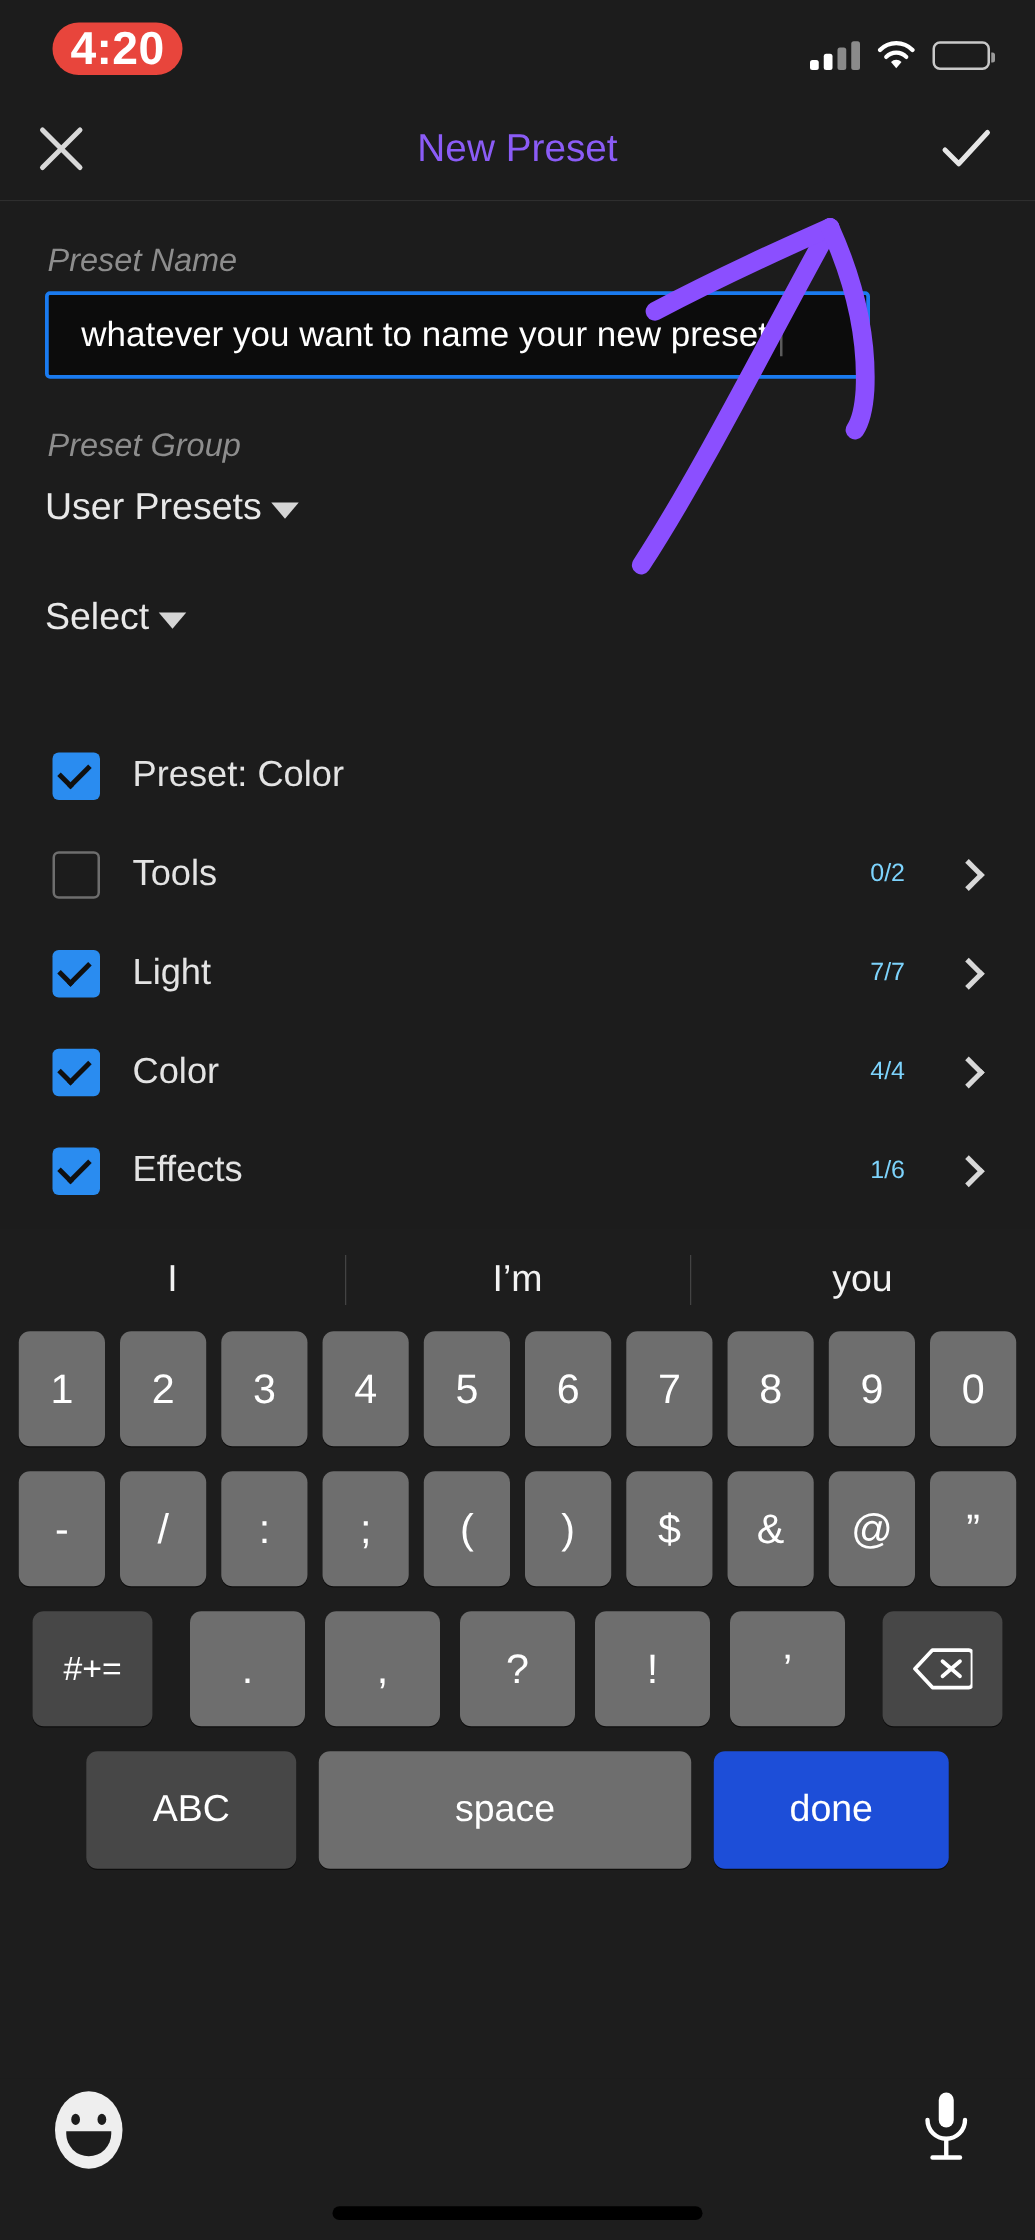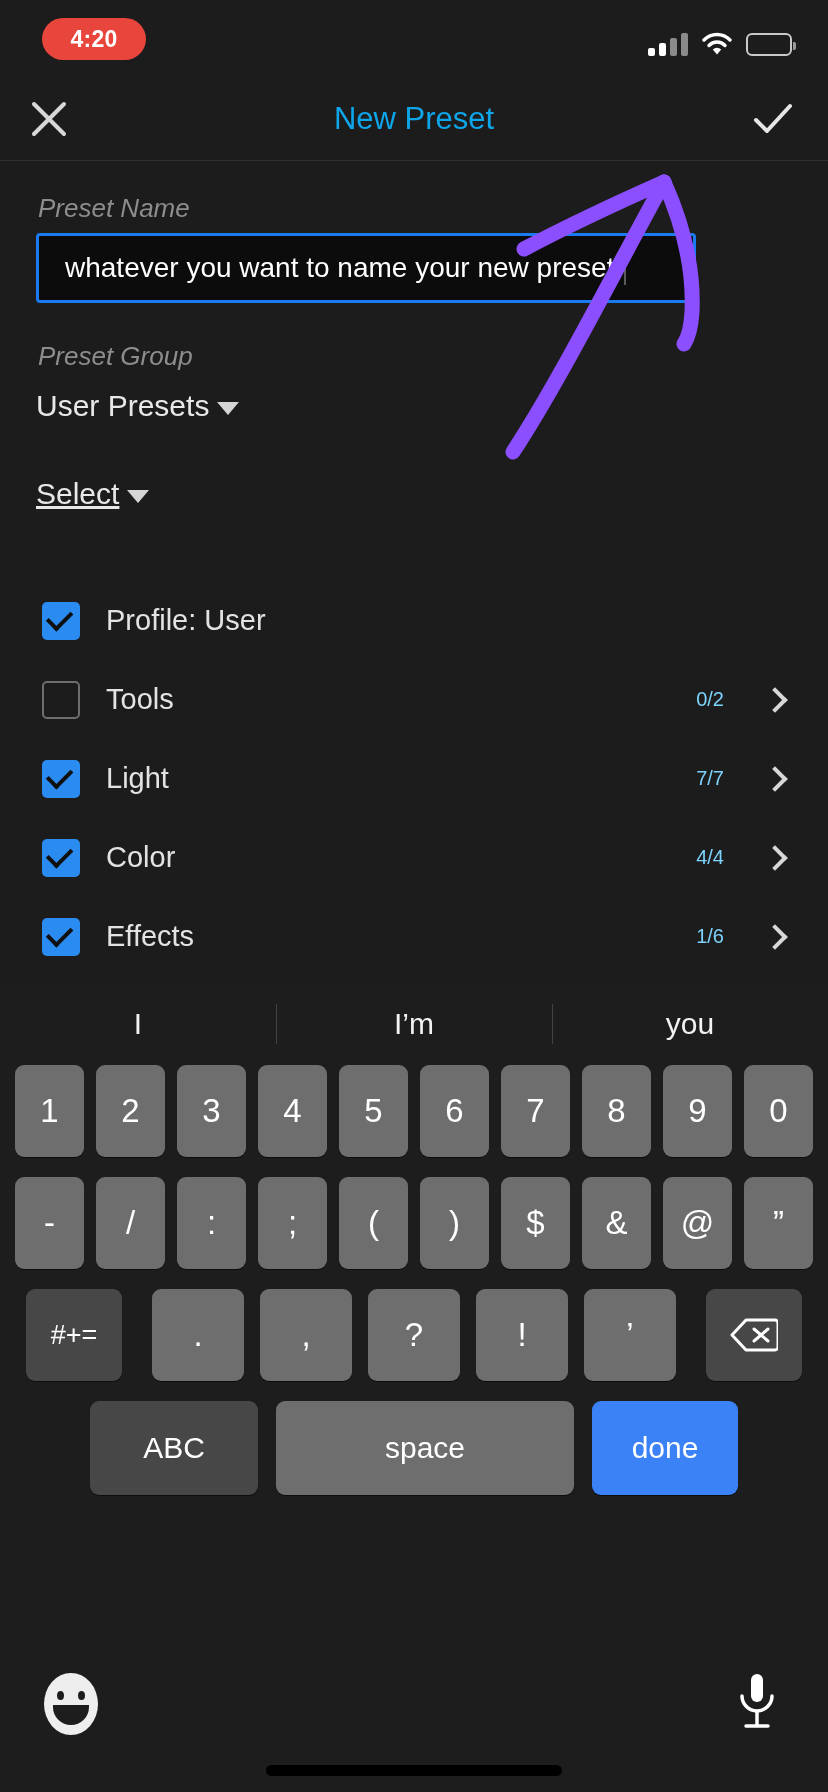--- a/index.html
+++ b/index.html
@@ -28,21 +28,21 @@
   }
   .rec-pill {
     position: absolute;
     left: 42px;
     top: 18px;
     width: 104px;
     height: 42px;
     background: #e8453c;
     border-radius: 21px;
     color: #fff;
-    font-size: 23px;
+    font-size: 37px;
     font-weight: bold;
     display: flex;
     align-items: center;
     justify-content: center;
     letter-spacing: 0.3px;
   }
   .status-right {
     position: absolute;
     right: 36px;
     top: 26px;
@@ -103,21 +103,21 @@
   }
   .hdr-close {
     position: absolute;
     left: 22px;
     width: 54px; height: 54px;
     display: flex; align-items: center; justify-content: center;
   }
   .hdr-title {
     width: 100%;
     text-align: center;
-    color: #0ea5e9;
+    color: #8b5cf6;
     font-size: 31px;
   }
   .hdr-check {
     position: absolute;
     right: 28px;
     width: 54px; height: 54px;
     display: flex; align-items: center; justify-content: center;
   }
 
   
@@ -288,21 +288,21 @@
   }
   .krow.r3 .key { height: 92px; }
   .key.dark { background: #474747; }
   .key.sym { width: 96px; font-size: 27px; }
   .key.punct { width: 92px; margin: 0 8px; }
   .key.bksp { width: 96px; }
   .krow.r4 { margin-bottom: 16px; align-items: flex-end; }
   .krow.r4 .key { height: 94px; font-size: 30px; }
   .key.abc { width: 168px; margin-right: 18px; }
   .key.space { width: 298px; margin-right: 18px; }
-  .key.done { width: 146px; background: #3b82f6; }
+  .key.done { width: 188px; background: #1d4ed8; }
   .bksp-glyph { width: 48px; height: 34px; }
 
   
   .botbar {
     position: absolute;
     left: 0;
     top: 1663px;
     width: 828px;
     height: 129px;
     background: #1d1d1d;
@@ -399,32 +399,32 @@
       <span class="caret"></span>
     </div>
 
     <div class="field-label" style="top:180px;">Preset Group</div>
 
     <div class="dropdown" style="top:228px;">
       <span>User Presets</span>
       <span class="chev-down"></span>
     </div>
 
-    <div class="dropdown" style="top:316px;text-decoration:underline;">
+    <div class="dropdown" style="top:316px;">
       <span>Select</span>
       <span class="chev-down"></span>
     </div>
 
     <div class="rows">
 
       <div class="row">
         <span class="cbox on">
             <span class="tick"></span>
           </span>
-        <span class="label">Profile: User</span>
+        <span class="label">Preset: Color</span>
       </div>
 
       <div class="row">
         <span class="cbox off"></span>
         <span class="label">Tools</span>
         <span class="count">0/2</span>
         <span class="chev-right"></span>
       </div>
 
       <div class="row">

